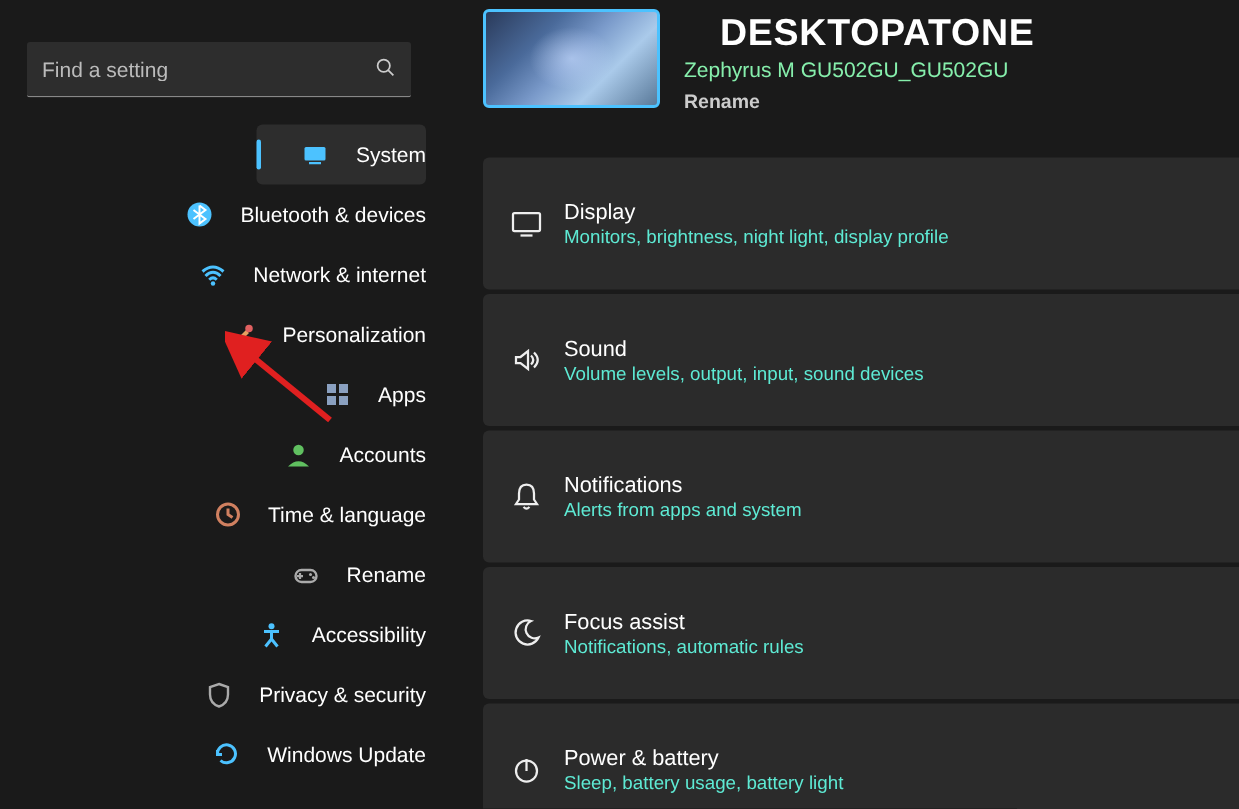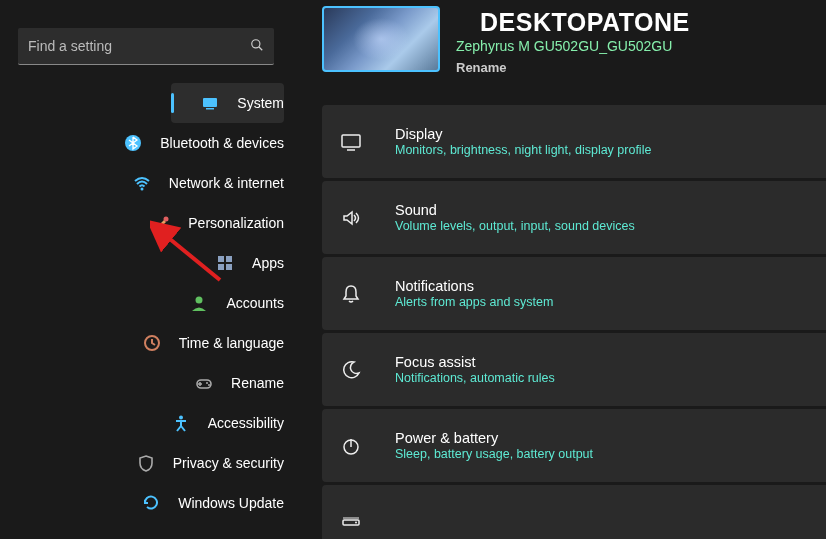--- a/index.html
+++ b/index.html
@@ -141,25 +141,25 @@
       font-weight: bold;
     }
     .settings-list {
       display: flex;
       flex-direction: column;
       gap: 3px;
     }
     .settings-row {
       background: #2b2b2b;
       border-radius: 4px 0 0 4px;
-      height: 73px;
+      height: 88px;
       display: flex;
       align-items: center;
       padding-left: 18px;
-      gap: 33px;
+      gap: 14px;
       cursor: pointer;
     }
     .row-icon {
       width: 22px;
       height: 22px;
       display: flex;
       align-items: center;
       justify-content: center;
       color: #eee;
     }
@@ -360,21 +360,21 @@
       </div>
       <div class="settings-row">
         <span class="row-icon">
           <svg width="22" height="22" viewBox="0 0 22 22">
             <circle cx="11" cy="12" r="7" fill="none" stroke="#eee" stroke-width="1.5"></circle>
             <line x1="11" y1="4" x2="11" y2="12" stroke="#eee" stroke-width="1.5"></line>
           </svg>
         </span>
         <div class="row-text">
           <div class="row-title">Power &amp; battery</div>
-          <div class="row-desc">Sleep, battery usage, battery output</div>
+          <div class="row-desc">Sleep, battery usage, battery light</div>
         </div>
       </div>
       <div class="settings-row">
         <span class="row-icon">
           <svg width="22" height="22" viewBox="0 0 22 22">
             <rect x="3" y="9" width="16" height="5" rx="1" fill="none" stroke="#eee" stroke-width="1.5"></rect>
             <circle cx="16" cy="11.5" r="1" fill="#eee"></circle>
             <line x1="3" y1="7" x2="19" y2="7" stroke="#eee" stroke-width="1"></line>
           </svg>
         </span>

